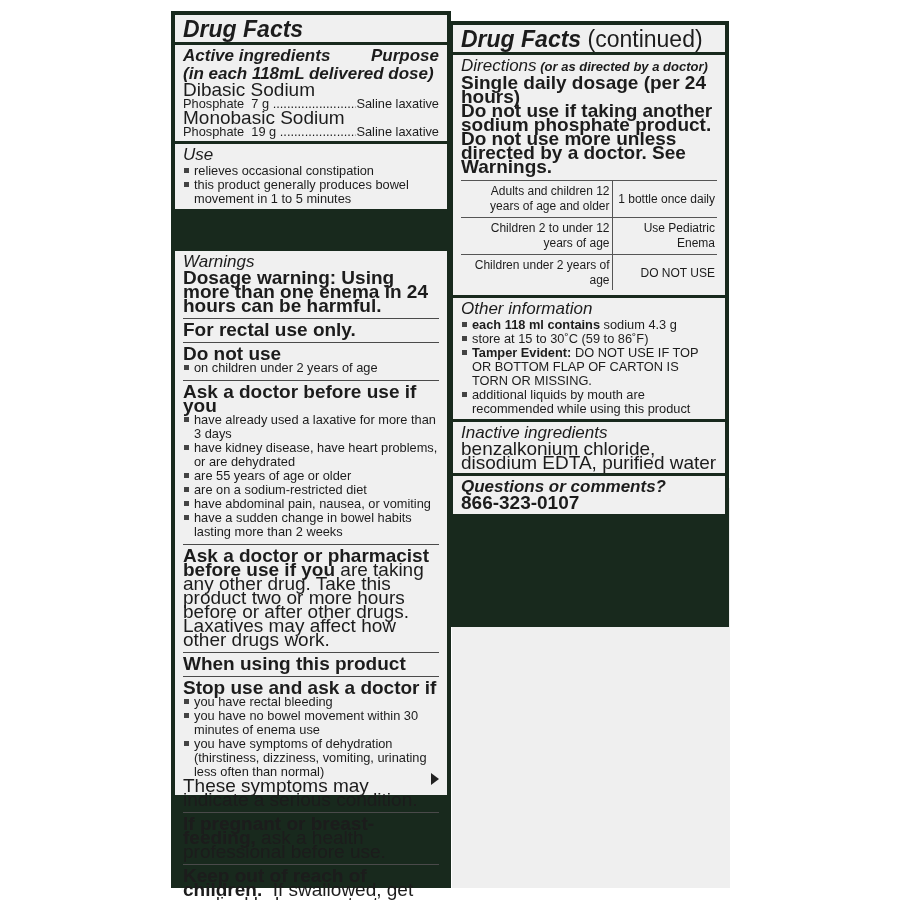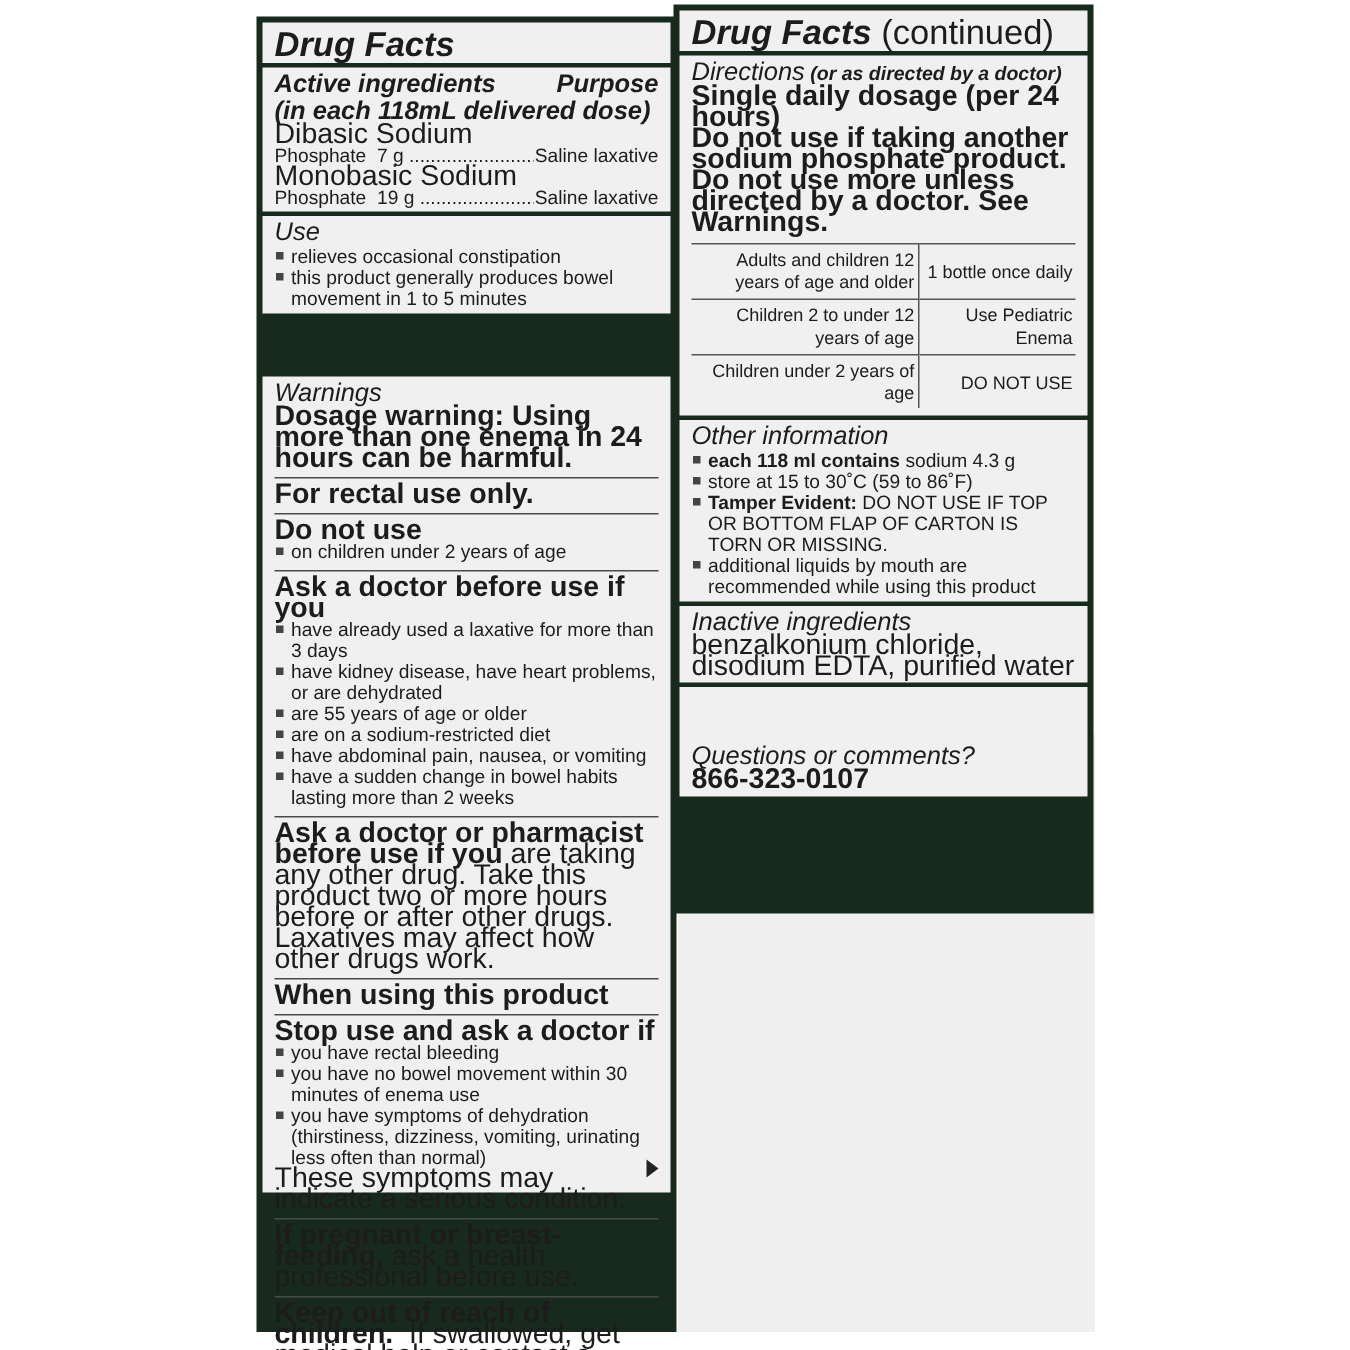--- a/index.html
+++ b/index.html
@@ -3,21 +3,21 @@
 <meta charset="utf-8">
 <style>
   html, body { margin: 0; padding: 0; background: #ffffff; }
   body { width: 900px; height: 900px; position: relative; overflow: hidden;
          font-family: "Liberation Sans", sans-serif; color: #1c1c1c; }
 
   .gray-bg { position: absolute; left: 452px; top: 488px; width: 278px; height: 400px; background: #efefef; }
 
   .panel { position: absolute; background: #18291d; box-sizing: border-box; }
   .panel-left  { left: 171px; top: 11px;  width: 280px; height: 877px; padding: 4px; }
-  .panel-right { left: 449px; top: 3px;  width: 280px; height: 606px; padding: 4px; }
+  .panel-right { left: 449px; top: 21px;  width: 280px; height: 606px; padding: 4px; }
 
   .box { background: #f0f0f0; box-sizing: border-box; padding: 2px 8px 3px 8px; margin-bottom: 3px; }
   .box:last-child { margin-bottom: 0; }
 
   .title-box { height: 27px; padding-top: 3px; }
   .df-title { font-size: 23px; font-style: italic; font-weight: bold; line-height: 22px; }
   .df-title .cont { font-style: normal; font-weight: normal; }
 
   .hdr { font-size: 17px; font-style: italic; font-weight: bold; line-height: 18px; }
   .hdr-normal { font-weight: normal; }
@@ -167,16 +167,16 @@
       <li>additional liquids by mouth are recommended while using this product</li>
     </ul>
   </div>
 
   <div class="box">
     <div class="hdr" style="font-weight:normal;">Inactive ingredients</div>
     <div class="t">benzalkonium chloride, disodium EDTA, purified water</div>
   </div>
 
   <div class="box" style="padding-bottom:4px;">
-    <div class="hdr" style="font-weight:normal;margin-top:35px;">Questions or comments?</div>
+    <div class="hdr" style="font-weight:bold;">Questions or comments?</div>
     <div class="t b">866-323-0107</div>
   </div>
 </div>
 
 </body></html>

